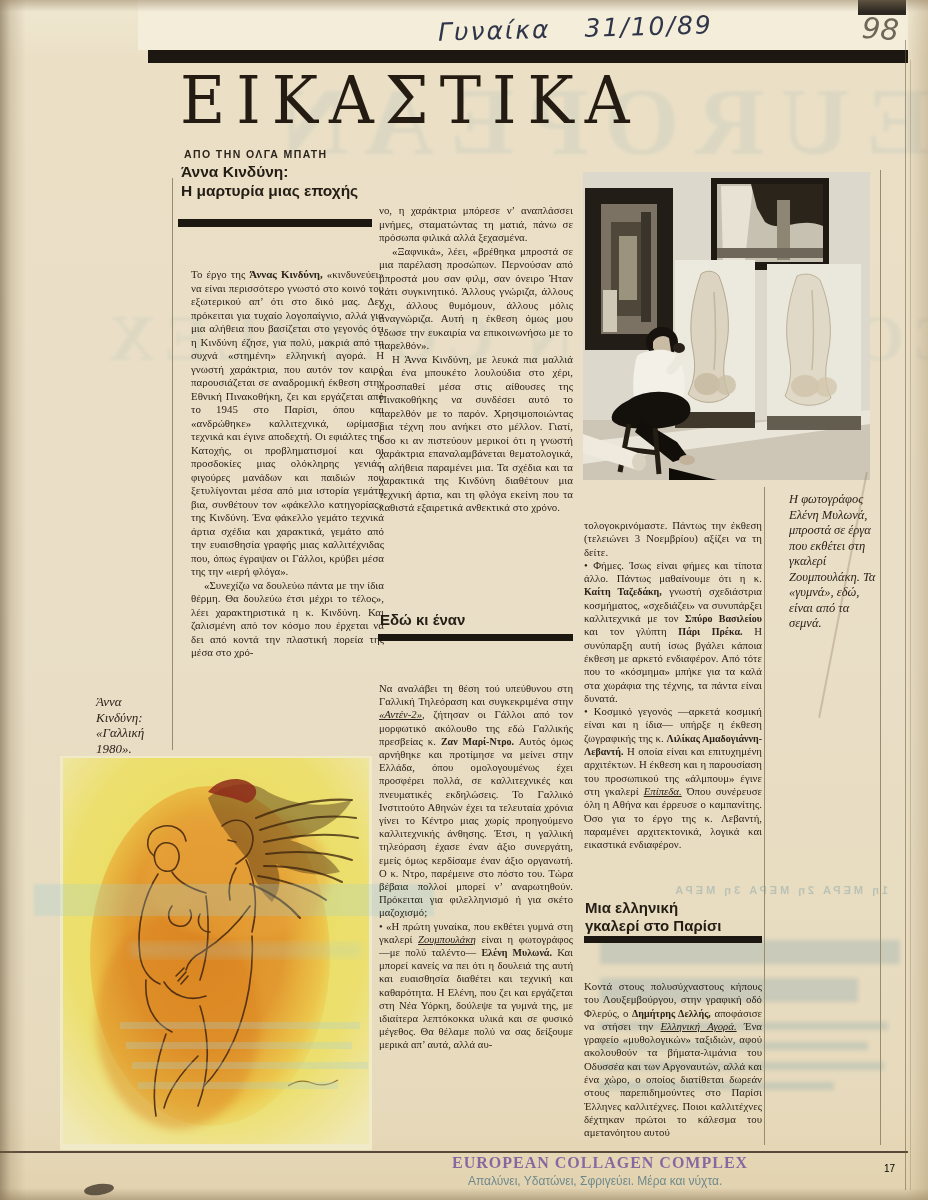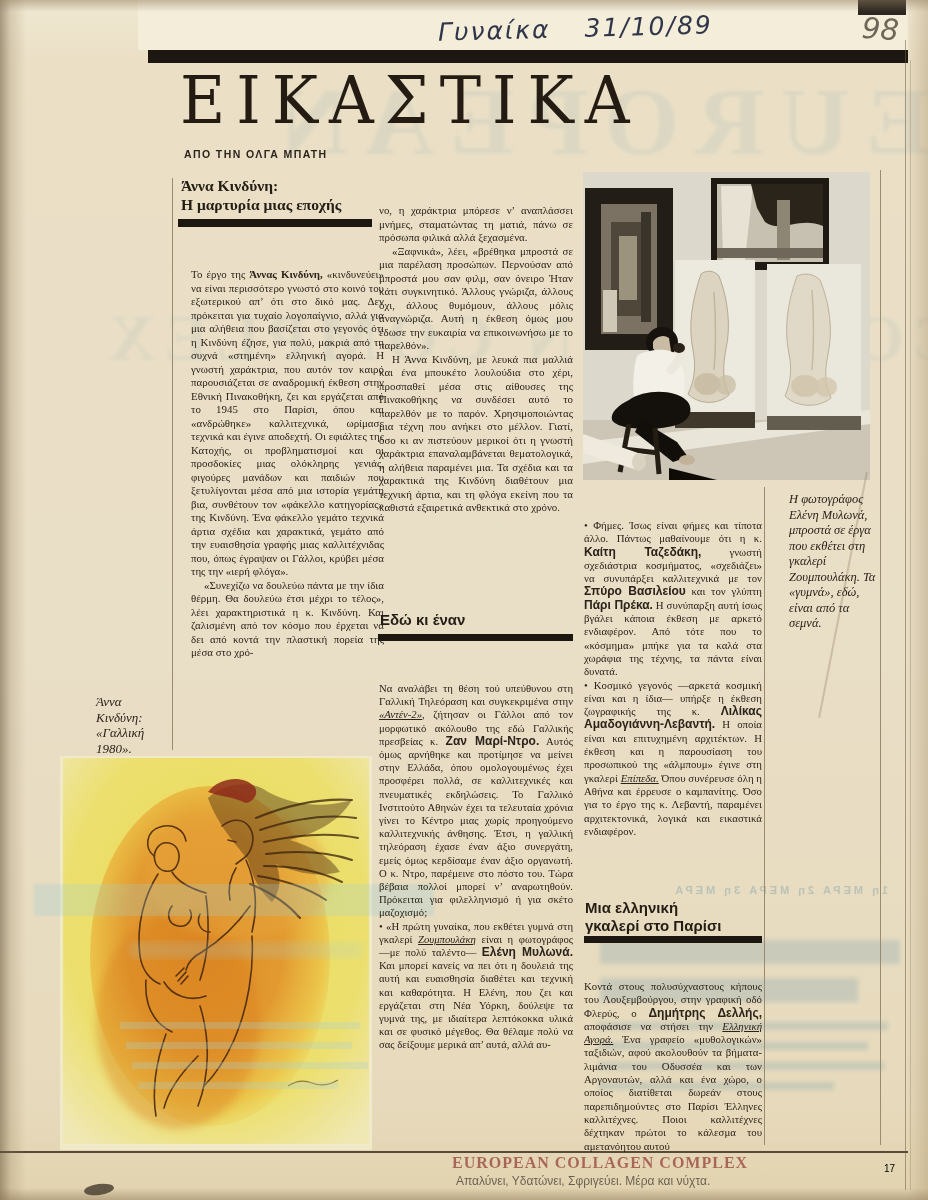--- a/index.html
+++ b/index.html
@@ -37,23 +37,23 @@
   #ghost-european{left:330px;top:66px;width:600px;text-align:center;
     font-family:"Liberation Serif",serif;font-weight:bold;font-size:96px;letter-spacing:16px;
     transform:scaleX(-1);opacity:.15;filter:blur(1.5px);}
   #ghost-collagen{left:360px;top:300px;width:600px;text-align:center;
     font-family:"Liberation Serif",serif;font-weight:bold;font-size:66px;letter-spacing:8px;
     transform:scaleX(-1);opacity:.13;filter:blur(1.5px);}
   #ghost-days{left:588px;top:884px;width:300px;font-family:"Liberation Sans",sans-serif;
     font-weight:bold;font-size:11px;letter-spacing:3px;transform:scaleX(-1);
     opacity:.42;filter:blur(.6px);color:#7ba0a8;}
   #ghost-brand{left:452px;top:1154px;font-family:"Liberation Serif",serif;font-weight:bold;
-    font-size:16px;letter-spacing:1px;color:#7f1d1d;opacity:.6;filter:blur(.7px);}
-  #ghost-tagline{left:456px;top:1174px;font-family:"Liberation Sans",sans-serif;
-    font-size:12px;color:#000000;opacity:.55;filter:blur(.7px);}
+    font-size:16px;letter-spacing:1px;color:#4c1d95;opacity:.6;filter:blur(.7px);}
+  #ghost-tagline{left:468px;top:1174px;font-family:"Liberation Sans",sans-serif;
+    font-size:12px;color:#0c4a6e;opacity:.55;filter:blur(.7px);}
   .ghost-block{position:absolute;background:rgba(138,168,175,.32);filter:blur(2px);pointer-events:none;}
   #ghost-band-artwork{position:absolute;left:34px;top:884px;width:400px;height:32px;
     background:rgba(148,205,210,.26);filter:blur(1px);pointer-events:none;}
 
   
   #top-bar{position:absolute;left:148px;top:50px;width:760px;height:13px;background:#1d1712;}
   #masthead-title{position:absolute;left:180px;top:62px;
     font-family:"DejaVu Serif",serif;font-weight:400;font-size:62px;line-height:74px;
     letter-spacing:11px;color:#241c13;transform:scaleY(1.06);transform-origin:top left;}
   #masthead-byline{position:absolute;left:184px;top:148px;
@@ -63,34 +63,34 @@
   
   #handwriting{position:absolute;left:438px;top:14px;transform:rotate(-1.6deg);
     font-family:"DejaVu Sans",sans-serif;font-style:italic;font-size:25px;
     color:#30364a;letter-spacing:2px;}
   #handwriting .date{margin-left:34px;}
   #page-mark{position:absolute;left:862px;top:12px;transform:rotate(4deg);
     font-family:"DejaVu Sans",sans-serif;font-style:italic;font-size:29px;color:#6d6659;}
 
   
   .rule-thick{position:absolute;background:#1d1712;}
-  #article-heading{position:absolute;left:181px;top:176px;width:192px;
-    font-family:Liberation Serif, serif;font-weight:bold;font-size:15.5px;
+  #article-heading{position:absolute;left:181px;top:162px;width:192px;
+    font-family:Liberation Sans, sans-serif;font-weight:bold;font-size:15.5px;
     line-height:19px;color:#241d15;}
   #heading-rule{left:178px;top:219px;width:194px;height:8px;}
   #left-vrule{left:172px;top:178px;height:572px;}
   #vrule-caption{left:764px;top:487px;height:658px;}
   #vrule-right{left:880px;top:170px;height:975px;}
   #bottom-rule{position:absolute;left:0;top:1151px;width:908px;height:2px;background:#574a38;}
 
   .copy{position:absolute;font-family:"Liberation Serif",serif;font-size:10.9px;
     line-height:13.5px;color:#2b221a;text-align:justify;overflow:hidden;margin-top:32px;}
   .copy p{margin:0;text-indent:13px;}
   .copy p.noindent{text-indent:0;}
-  .seg-bs{font-family:Liberation Sans, sans-serif;font-weight:bold;font-size:12px;}
+  .seg-bs{font-family:Liberation Serif, serif;font-weight:bold;font-size:10px;}
   .seg-b{font-weight:bold;}
   .seg-i{font-style:italic;text-decoration:underline;}
 
   #col1{left:191px;top:236px;width:193px;height:516px;}
   #col2a{left:379px;top:172px;width:194px;height:438px;}
   #col2b{left:379px;top:650px;width:194px;height:490px;font-size:10.7px;line-height:13.2px;}
   #col3a{left:584px;top:487px;width:178px;height:410px;font-size:10.8px;line-height:13.3px;}
   #col3b{left:584px;top:948px;width:178px;height:192px;font-size:10.8px;line-height:13.3px;}
 
   .section-heading{position:absolute;font-family:"Liberation Sans",sans-serif;
@@ -160,20 +160,21 @@
   <p>Η Άννα Κινδύνη, με λευκά πια μαλλιά και ένα μπουκέτο λουλούδια στο χέρι, προσπαθεί μέσα στις αίθουσες της Πινακοθήκης να συνδέσει αυτό το παρελθόν με το παρόν. Χρησιμοποιώντας μια τέχνη που ανήκει στο μέλλον. Γιατί, όσο κι αν πιστεύουν μερικοί ότι η γνωστή χαράκτρια επαναλαμβάνεται θεματολογικά, η αλήθεια παραμένει μια. Τα σχέδια και τα χαρακτικά της Κινδύνη διαθέτουν μια τεχνική άρτια, και τη φλόγα εκείνη που τα καθιστά εξαιρετικά ανθεκτικά στο χρόνο.</p>
 </div>
 <div id="sec2-heading" class="section-heading z3">Εδώ κι έναν</div>
 <div id="sec2-rule" class="rule-thick z3"></div>
 <div id="col2b" class="copy z3">
   <p class="noindent"><span>Να αναλάβει τη θέση τού υπεύθυνου στη Γαλλική Τηλεόραση και συγκεκριμένα στην </span><span class="seg-i">«Αντέν-2»</span><span>, ζήτησαν οι Γάλλοι από τον μορφωτικό ακόλουθο της εδώ Γαλλικής πρεσβείας κ. </span><span class="seg-bs">Ζαν Μαρί-Ντρο.</span><span> Αυτός όμως αρνήθηκε και προτίμησε να μείνει στην Ελλάδα, όπου ομολογουμένως έχει προσφέρει πολλά, σε καλλιτεχνικές και πνευματικές εκδηλώσεις. Το Γαλλικό Ινστιτούτο Αθηνών έχει τα τελευταία χρόνια γίνει το Κέντρο μιας χωρίς προηγούμενο καλλιτεχνικής άνθησης. Έτσι, η γαλλική τηλεόραση έχασε έναν άξιο συνεργάτη, εμείς όμως κερδίσαμε έναν άξιο οργανωτή. Ο κ. Ντρο, παρέμεινε στο πόστο του. Τώρα βέβαια πολλοί μπορεί ν’ αναρωτηθούν. Πρόκειται για φιλελληνισμό ή για σκέτο μαζοχισμό;</span></p>
   <p class="noindent"><span>• «Η πρώτη γυναίκα, που εκθέτει γυμνά στη γκαλερί </span><span class="seg-i">Ζουμπουλάκη</span><span> είναι η φωτογράφος —με πολύ ταλέντο— </span><span class="seg-bs">Ελένη Μυλωνά.</span><span> Και μπορεί κανείς να πει ότι η δουλειά της αυτή και ευαισθησία διαθέτει και τεχνική και καθαρότητα. Η Ελένη, που ζει και εργάζεται στη Νέα Υόρκη, δούλεψε τα γυμνά της, με ιδιαίτερα λεπτόκοκκα υλικά και σε φυσικό μέγεθος. Θα θέλαμε πολύ να σας δείξουμε μερικά απ’ αυτά, αλλά αυ-</span></p>
 </div>
 
 <div id="col3a" class="copy z3">
+  <p class="noindent">τολογοκρινόμαστε. Πάντως την έκθεση (τελειώνει 3 Νοεμβρίου) αξίζει να τη δείτε.</p>
   <p class="noindent"><span>• Φήμες. Ίσως είναι φήμες και τίποτα άλλο. Πάντως μαθαίνουμε ότι η κ. </span><span class="seg-bs">Καίτη Ταζεδάκη,</span><span> γνωστή σχεδιάστρια κοσμήματος, «σχεδιάζει» να συνυπάρξει καλλιτεχνικά με τον </span><span class="seg-bs">Σπύρο Βασιλείου</span><span> και τον γλύπτη </span><span class="seg-bs">Πάρι Πρέκα.</span><span> Η συνύπαρξη αυτή ίσως βγάλει κάποια έκθεση με αρκετό ενδιαφέρον. Από τότε που το «κόσμημα» μπήκε για τα καλά στα χωράφια της τέχνης, τα πάντα είναι δυνατά.</span></p>
   <p class="noindent"><span>• Κοσμικό γεγονός —αρκετά κοσμική είναι και η ίδια— υπήρξε η έκθεση ζωγραφικής της κ. </span><span class="seg-bs">Λιλίκας Αμαδογιάννη-Λεβαντή.</span><span> Η οποία είναι και επιτυχημένη αρχιτέκτων. Η έκθεση και η παρουσίαση του προσωπικού της «άλμπουμ» έγινε στη γκαλερί </span><span class="seg-i">Επίπεδα.</span><span> Όπου συνέρευσε όλη η Αθήνα και έρρευσε ο καμπανίτης. Όσο για το έργο της κ. Λεβαντή, παραμένει αρχιτεκτονικά, λογικά και εικαστικά ενδιαφέρον.</span></p>
 </div>
 <div id="sec3-heading" class="section-heading z3">
   <div>Μια ελληνική</div>
   <div>γκαλερί στο Παρίσι</div>
 </div>
 <div id="sec3-rule" class="rule-thick z3"></div>
 <div id="col3b" class="copy z3">
   <p class="noindent"><span>Κοντά στους πολυσύχναστους κήπους του Λουξεμβούργου, στην γραφική οδό Φλερύς, ο </span><span class="seg-bs">Δημήτρης Δελλής,</span><span> αποφάσισε να στήσει την </span><span class="seg-i">Ελληνική Αγορά.</span><span> Ένα γραφείο «μυθολογικών» ταξιδιών, αφού ακολουθούν τα βήματα-λιμάνια του Οδυσσέα και των Αργοναυτών, αλλά και ένα χώρο, ο οποίος διατίθεται δωρεάν στους παρεπιδημούντες στο Παρίσι Έλληνες καλλιτέχνες. Ποιοι καλλιτέχνες δέχτηκαν πρώτοι το κάλεσμα του αμετανόητου αυτού</span></p>

